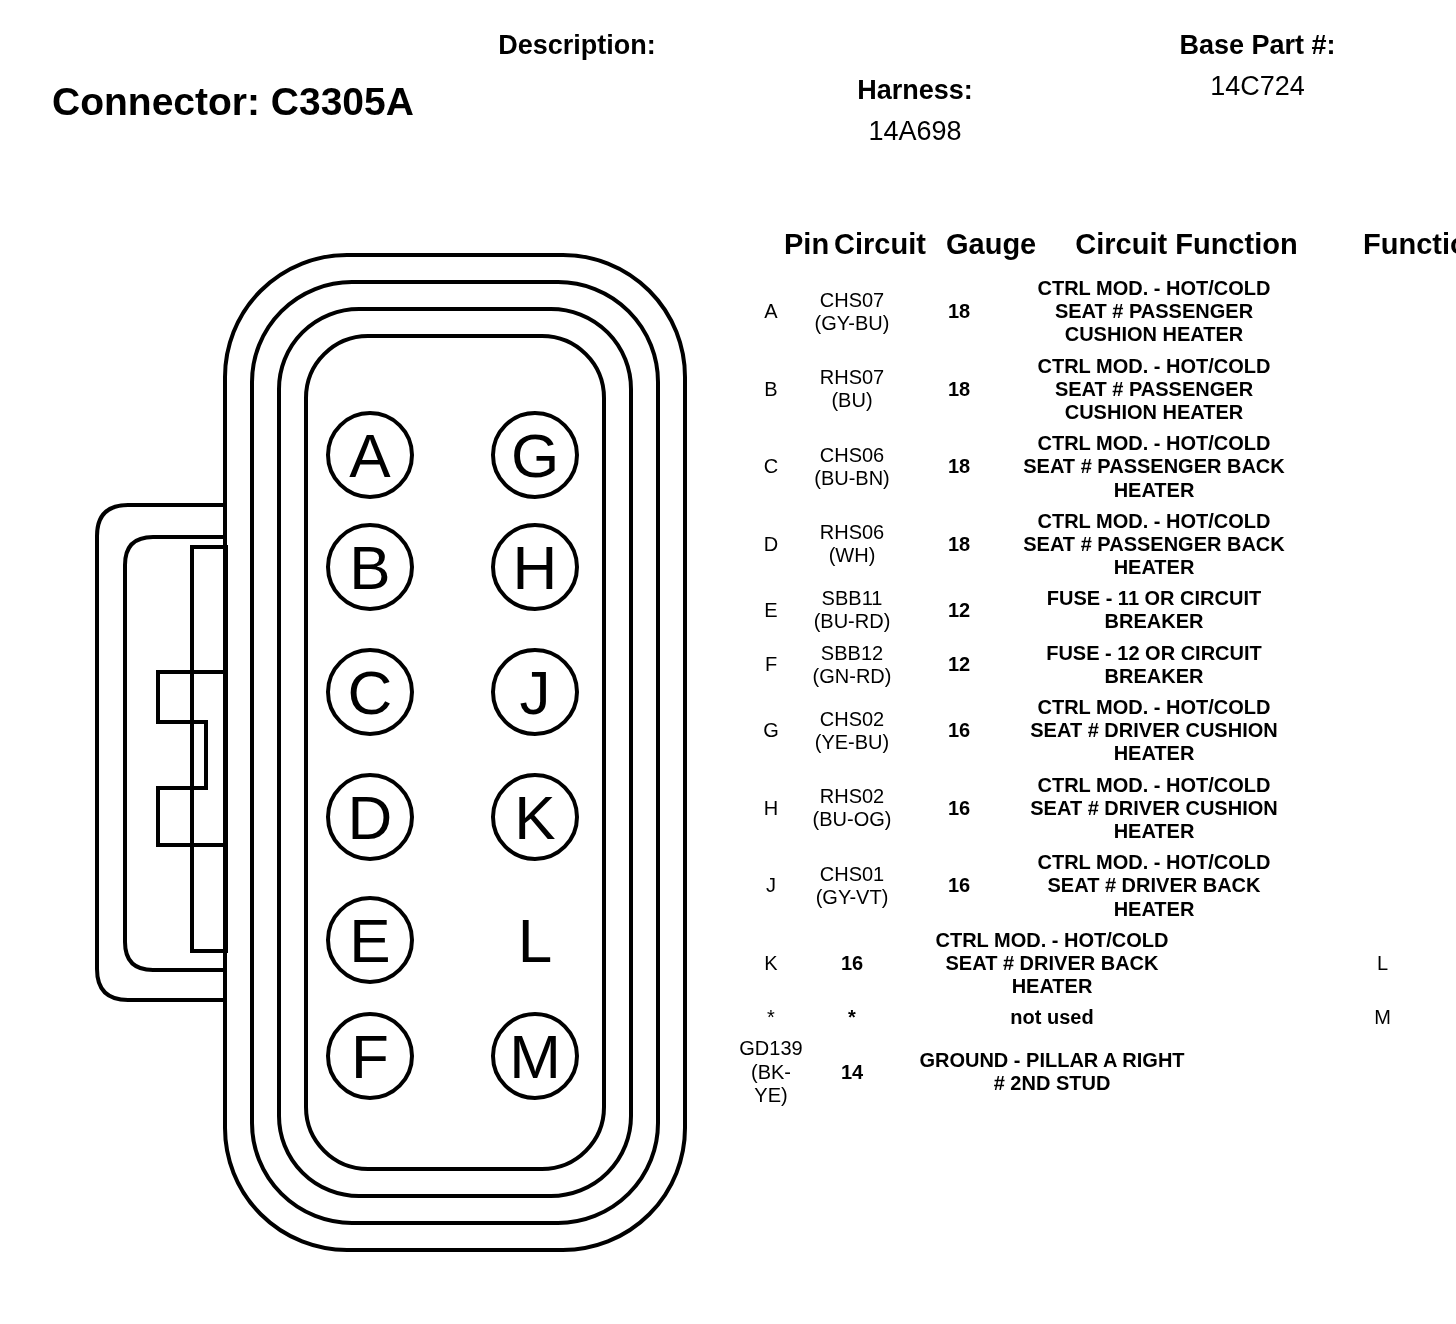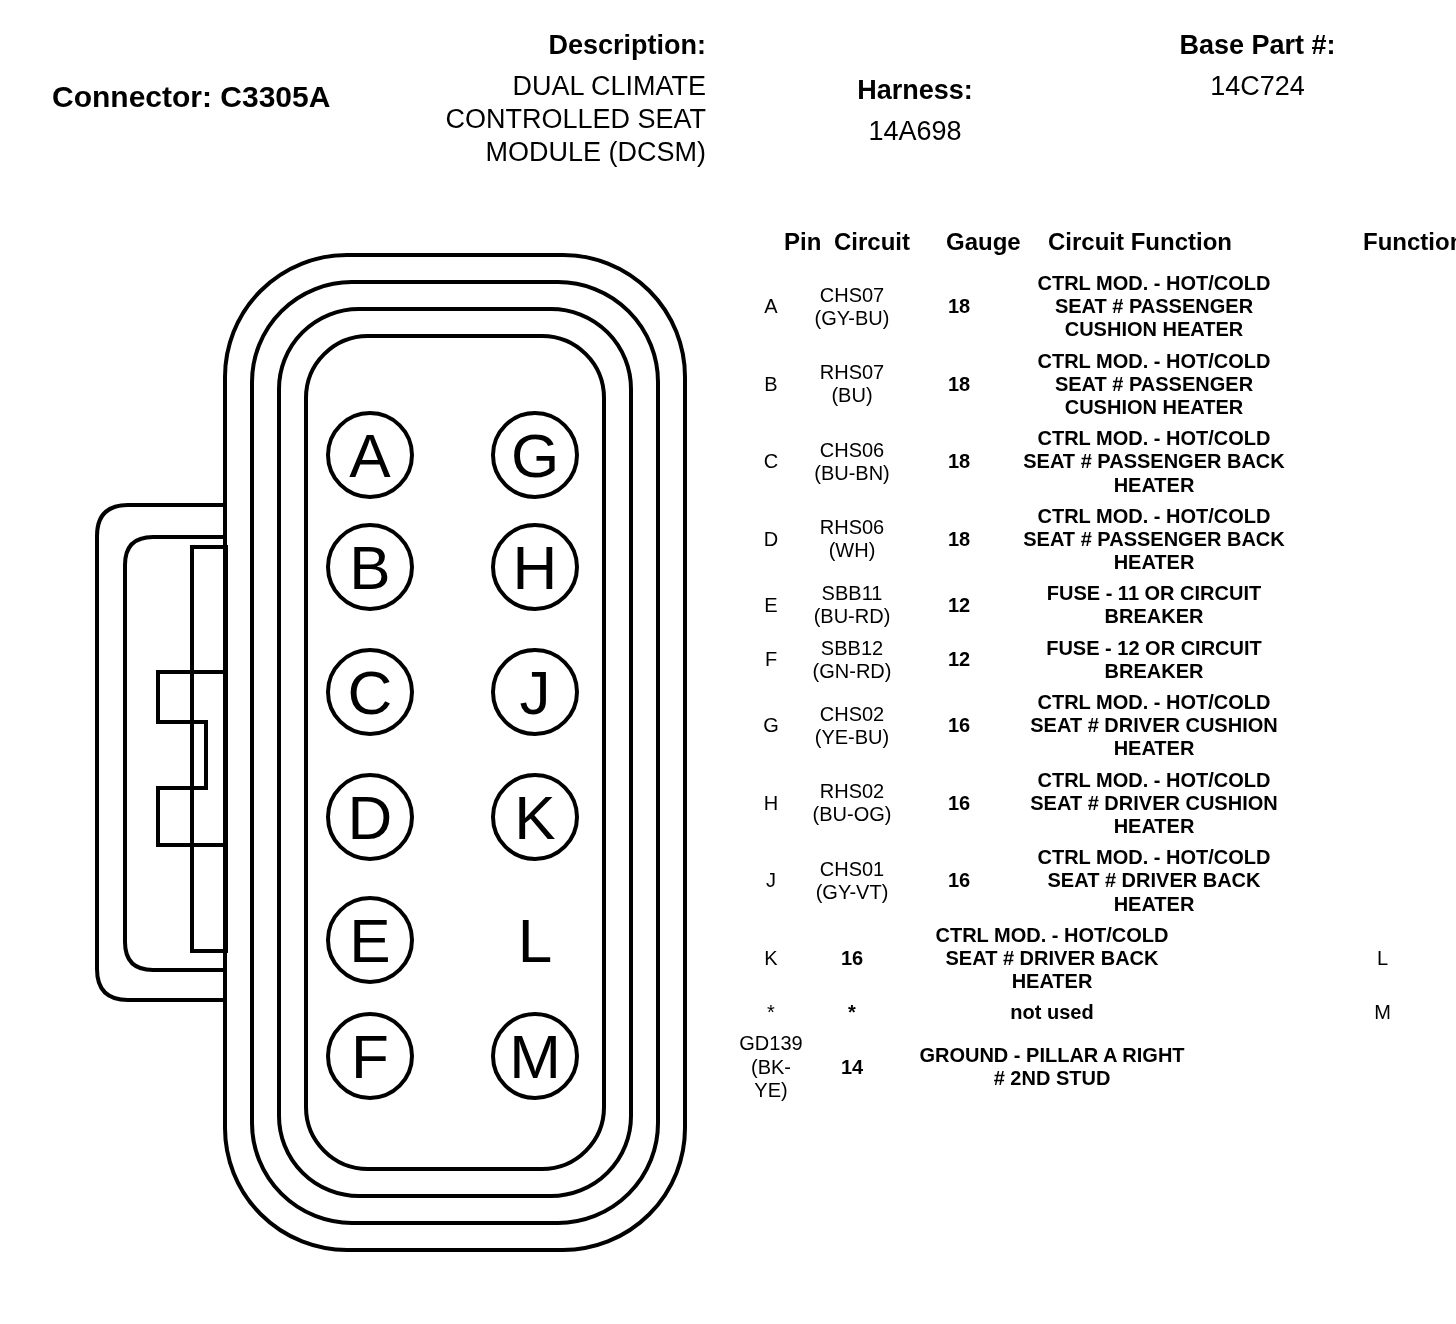--- a/index.html
+++ b/index.html
@@ -11,48 +11,48 @@
     color: #000000;
     font-family: "Liberation Sans", sans-serif;
     position: relative;
     overflow: hidden;
   }
   .abs { position: absolute; }
 
   
   .connector-title {
     left: 52px; top: 80px;
-    font-size: 30px; font-weight: bold;
+    font-size: 39px; font-weight: bold;
     white-space: nowrap;
   }
   .hdr-block { text-align: center; }
   .hdr-label { font-size: 27px; font-weight: bold; }
   .hdr-value { font-size: 27px; line-height: 1.22; margin-top: 9px; }
-  .desc-block     { left: 416px;  top: 30px; width: 290px; text-align: right; }
+  .desc-block     { left: 432px;  top: 30px; width: 290px; }
   .harness-block  { left: 800px;  top: 30px; width: 230px; margin-top: 45px; }
   .basepart-block { left: 1140px; top: 30px; width: 235px; }
 
   
   .connector-svg { left: 80px; top: 240px; }
   .connector-svg text {
     font-family: "Liberation Sans", sans-serif;
     font-size: 62px;
     fill: #000;
   }
 
   
   .pin-table {
     left: 746px; top: 228px;
     display: grid;
     grid-template-columns: 50px 112px 102px 315px 115px;
     font-size: 20px;
   }
   .th {
-    font-size: 24px; font-weight: bold;
-    padding-bottom: 12px;
+    font-size: 29px; font-weight: bold;
+    text-align: center; padding-bottom: 12px;
     white-space: nowrap;
     margin-left: 38px;
   }
   .cell {
     padding: 4px 0;
     display: flex; flex-direction: column;
     justify-content: center; align-items: center;
     text-align: center;
     line-height: 1.16;
   }
@@ -63,21 +63,20 @@
   .fn-text { width: 272px; }
   .cell.gauge { font-weight: bold; }
 </style>
 </head>
 <body>
 
 <div class="abs connector-title">Connector: C3305A</div>
 
 <div class="abs hdr-block desc-block">
   <div class="hdr-label">Description:</div>
-  <div class="hdr-value">DUAL CLIMATE CONTROLLED SEAT MODULE (DCSM)</div>
 </div>
 
 <div class="abs hdr-block harness-block">
   <div class="hdr-label">Harness:</div>
   <div class="hdr-value">14A698</div>
 </div>
 
 <div class="abs hdr-block basepart-block">
   <div class="hdr-label">Base Part #:</div>
   <div class="hdr-value">14C724</div>

